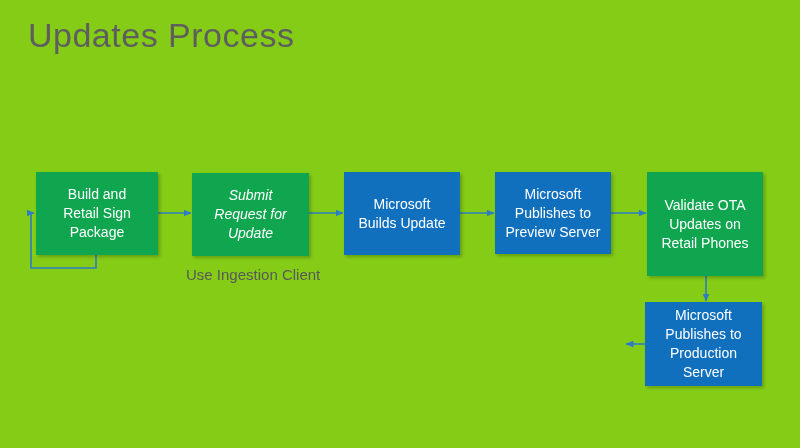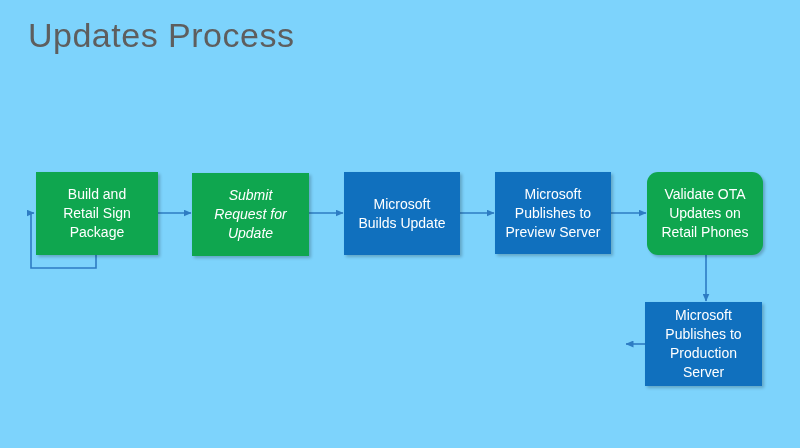--- a/index.html
+++ b/index.html
@@ -1,20 +1,20 @@
 <!DOCTYPE html>
 <html style="--green: #0FA64F; --blue: #1070BE; --gold: #FFC000; --gold-border: #DFA200; --connector: #2E7CC3; --title-text: #5E5E5E; --caption-text: #595959; --box-text: #FFFFFF;"><head>
 <meta charset="utf-8">
 <style>
   html, body { margin: 0; padding: 0; background: #ffffff; }
   .slide {
     position: relative;
     width: 800px;
     height: 448px;
-    background: #7dd3fc;
+    background: #84cc16;
     overflow: hidden;
     font-family: "Liberation Sans", sans-serif;
   }
   .title {
     position: absolute;
     left: 28px;
     top: 16px;
     margin: 0;
     font-size: 34px;
     font-weight: 300;
@@ -100,28 +100,29 @@
     <span>Microsoft
 Builds Update</span>
   </div>
 
   <div class="node blue" style="left:495px; top:172px; width:116px; height:82px;">
     <span>Microsoft
 Publishes to
 Preview Server</span>
   </div>
 
-  <div class="node green" style="left:647px; top:172px; width:116px; height:83px;border-radius:11px;">
+  <div class="node green" style="left:647px; top:172px; width:116px; height:104px;">
     <span>Validate OTA
 Updates on
 Retail Phones</span>
   </div>
 
   <div class="node blue" style="left:645px; top:302px; width:117px; height:84px;">
     <span>Microsoft
 Publishes to
 Production
 Server</span>
   </div>
 
 
+  <div class="caption">Use Ingestion Client</div>
 
 </div>
 
 </body></html>

